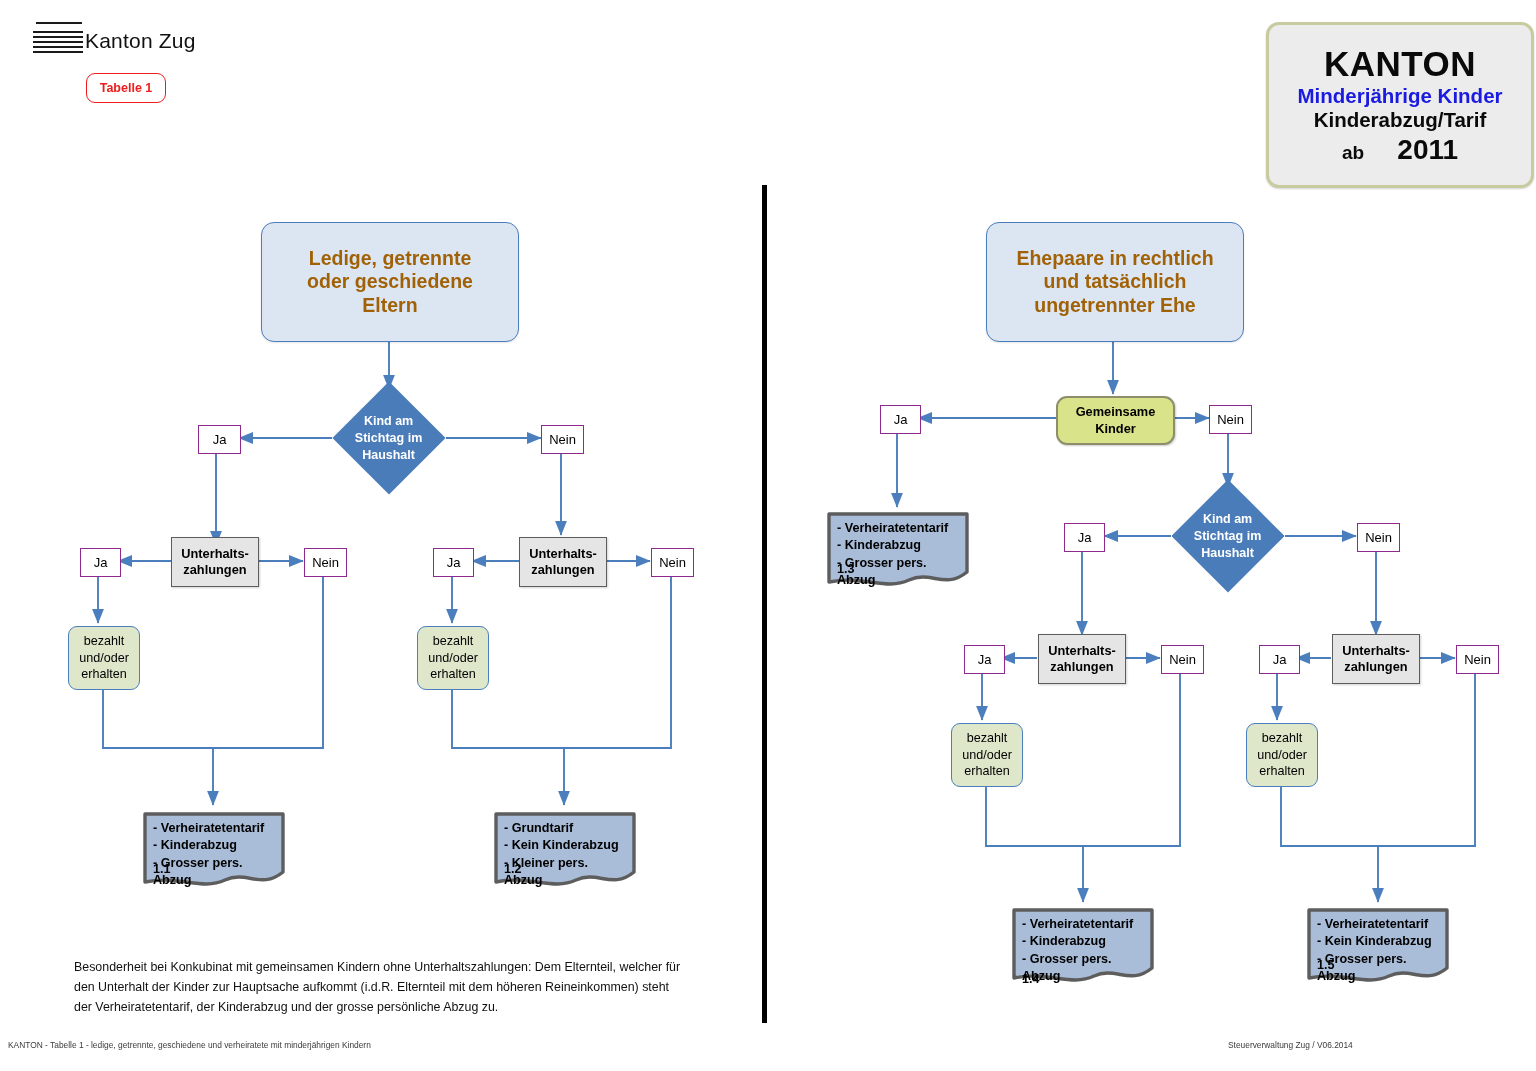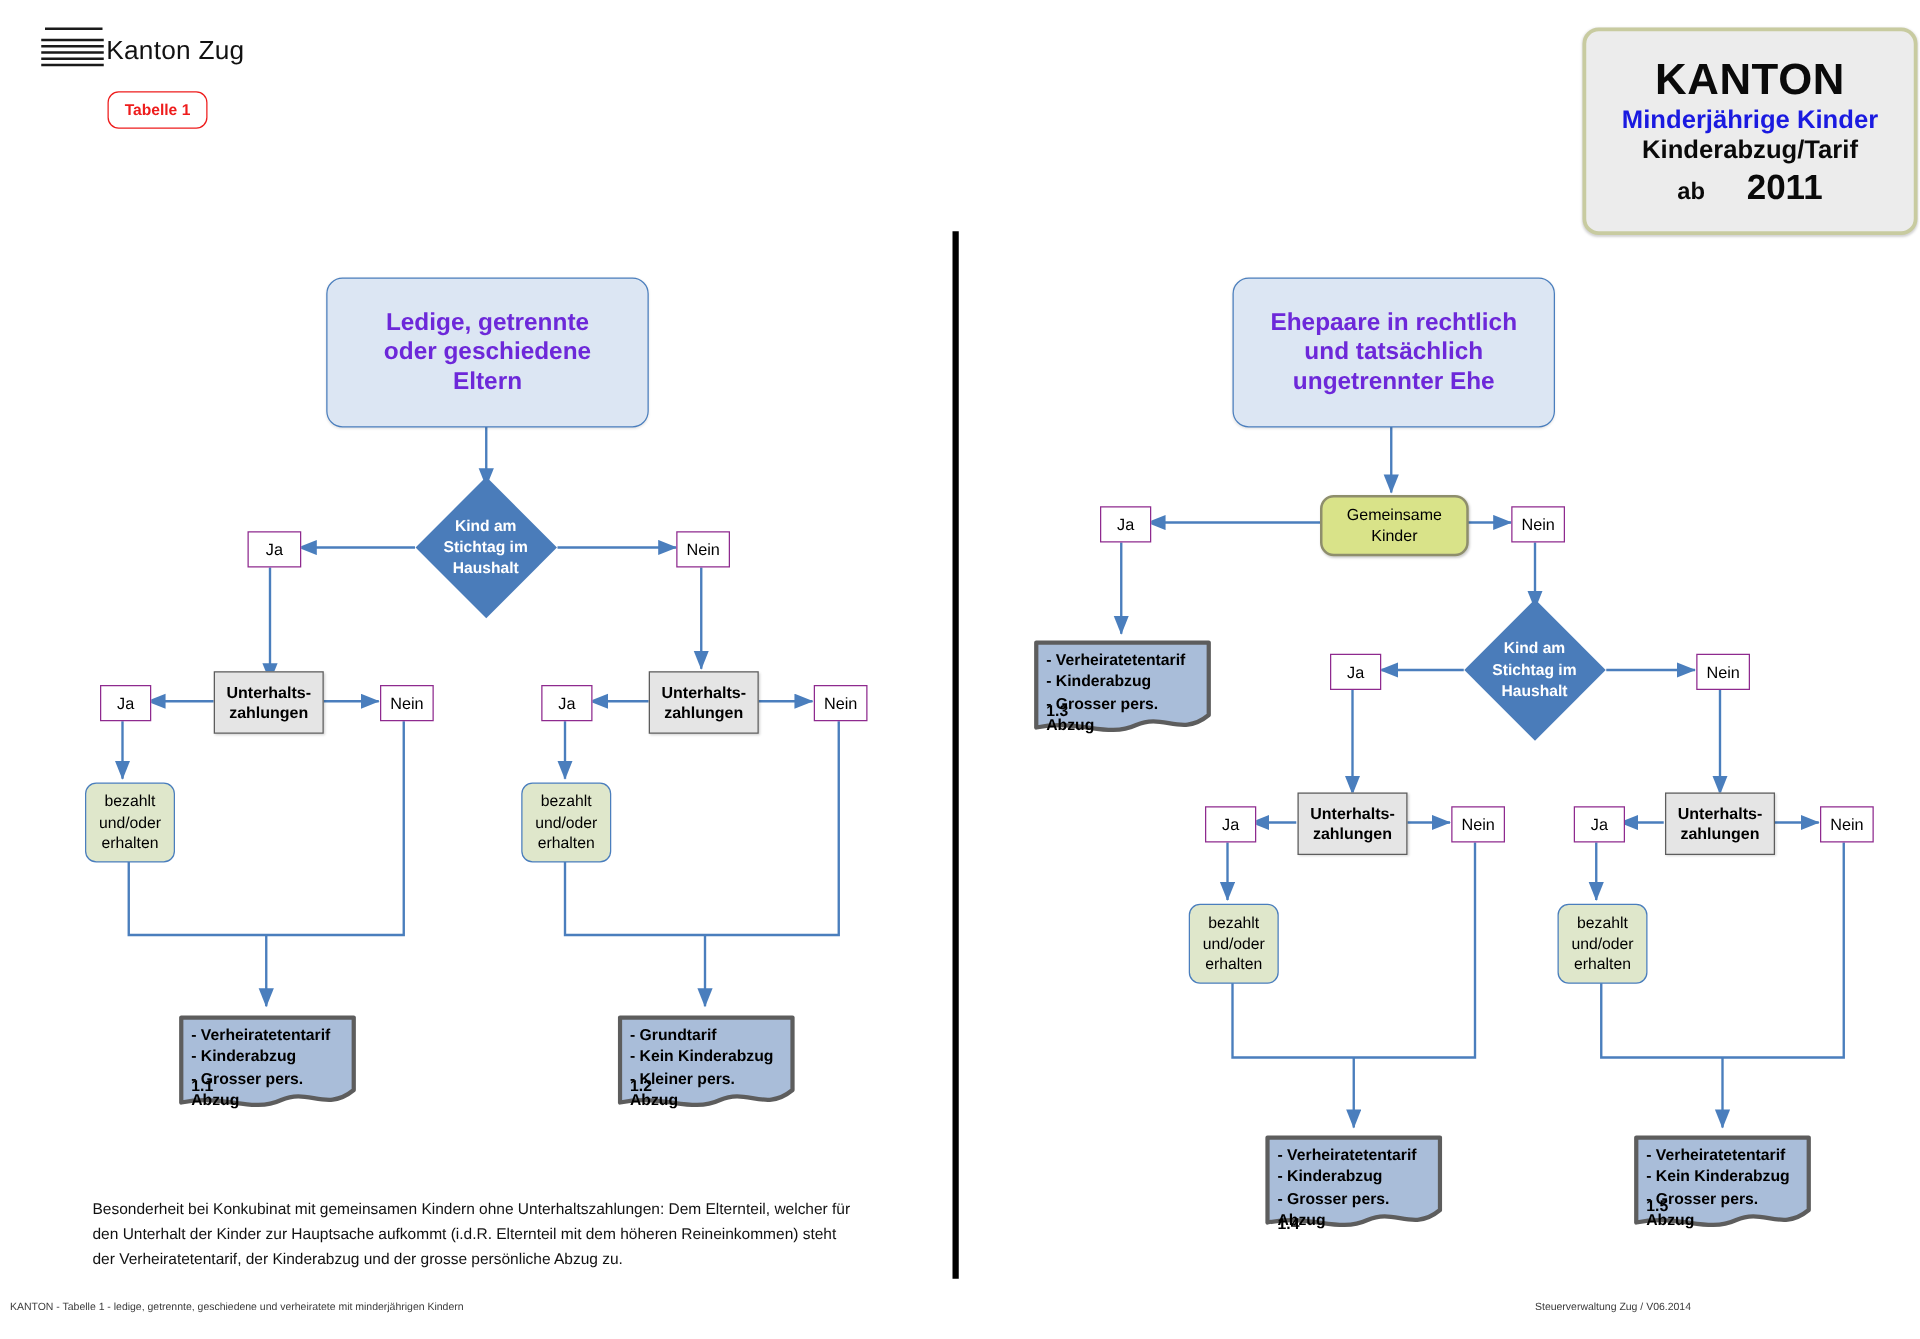--- a/index.html
+++ b/index.html
@@ -45,41 +45,41 @@
   #title-plate .t4 .yr{font-size:28px;margin-left:28px;}
 
   
   #center-divider{left:762px;top:185px;width:5px;height:838px;background:#000;}
 
   
   .node{position:absolute;display:flex;align-items:center;justify-content:center;text-align:center;}
 
   .start-box{
     background:#dce6f3;border:1.8px solid #4a7ebd;border-radius:13px;
-    font-size:19.5px;font-weight:bold;line-height:1.2;color:#6d28d9;
+    font-size:19.5px;font-weight:bold;line-height:1.2;color:#a16207;
     box-shadow:0 1px 2px rgba(0,0,0,.1);
   }
   .decision{
     background:#4a7cba;color:#fff;font-size:12.5px;font-weight:bold;line-height:1.35;
     transform:rotate(45deg);
   }
   .decision > span{display:block;transform:rotate(-45deg);white-space:nowrap;}
 
   .proc-box{
     background:#e5e5e5;border:1.6px solid #5d5d5d;
     font-size:12.8px;font-weight:bold;line-height:1.25;color:#000;
     box-shadow:1px 1px 2px rgba(0,0,0,.18);
   }
   .round-green{
     background:#dfe7cb;border:1.4px solid #4a7ebd;border-radius:9px;
     font-size:12.6px;line-height:1.3;color:#000;
   }
   .lime-box{
     background:#d9e389;border:2px solid #8e8e6c;border-radius:11px;
-    font-size:12.8px;font-weight:normal;line-height:1.3;color:#000;
+    font-size:12.8px;font-weight:bold;line-height:1.3;color:#000;
     box-shadow:1px 1px 2px rgba(0,0,0,.2);
   }
   .yn{
     background:#fff;border:1.8px solid #8e2a8e;
     font-size:13px;color:#000;line-height:1;
   }
 
   
   .doc{position:absolute;}
   .doc svg{position:absolute;left:0;top:0;}

